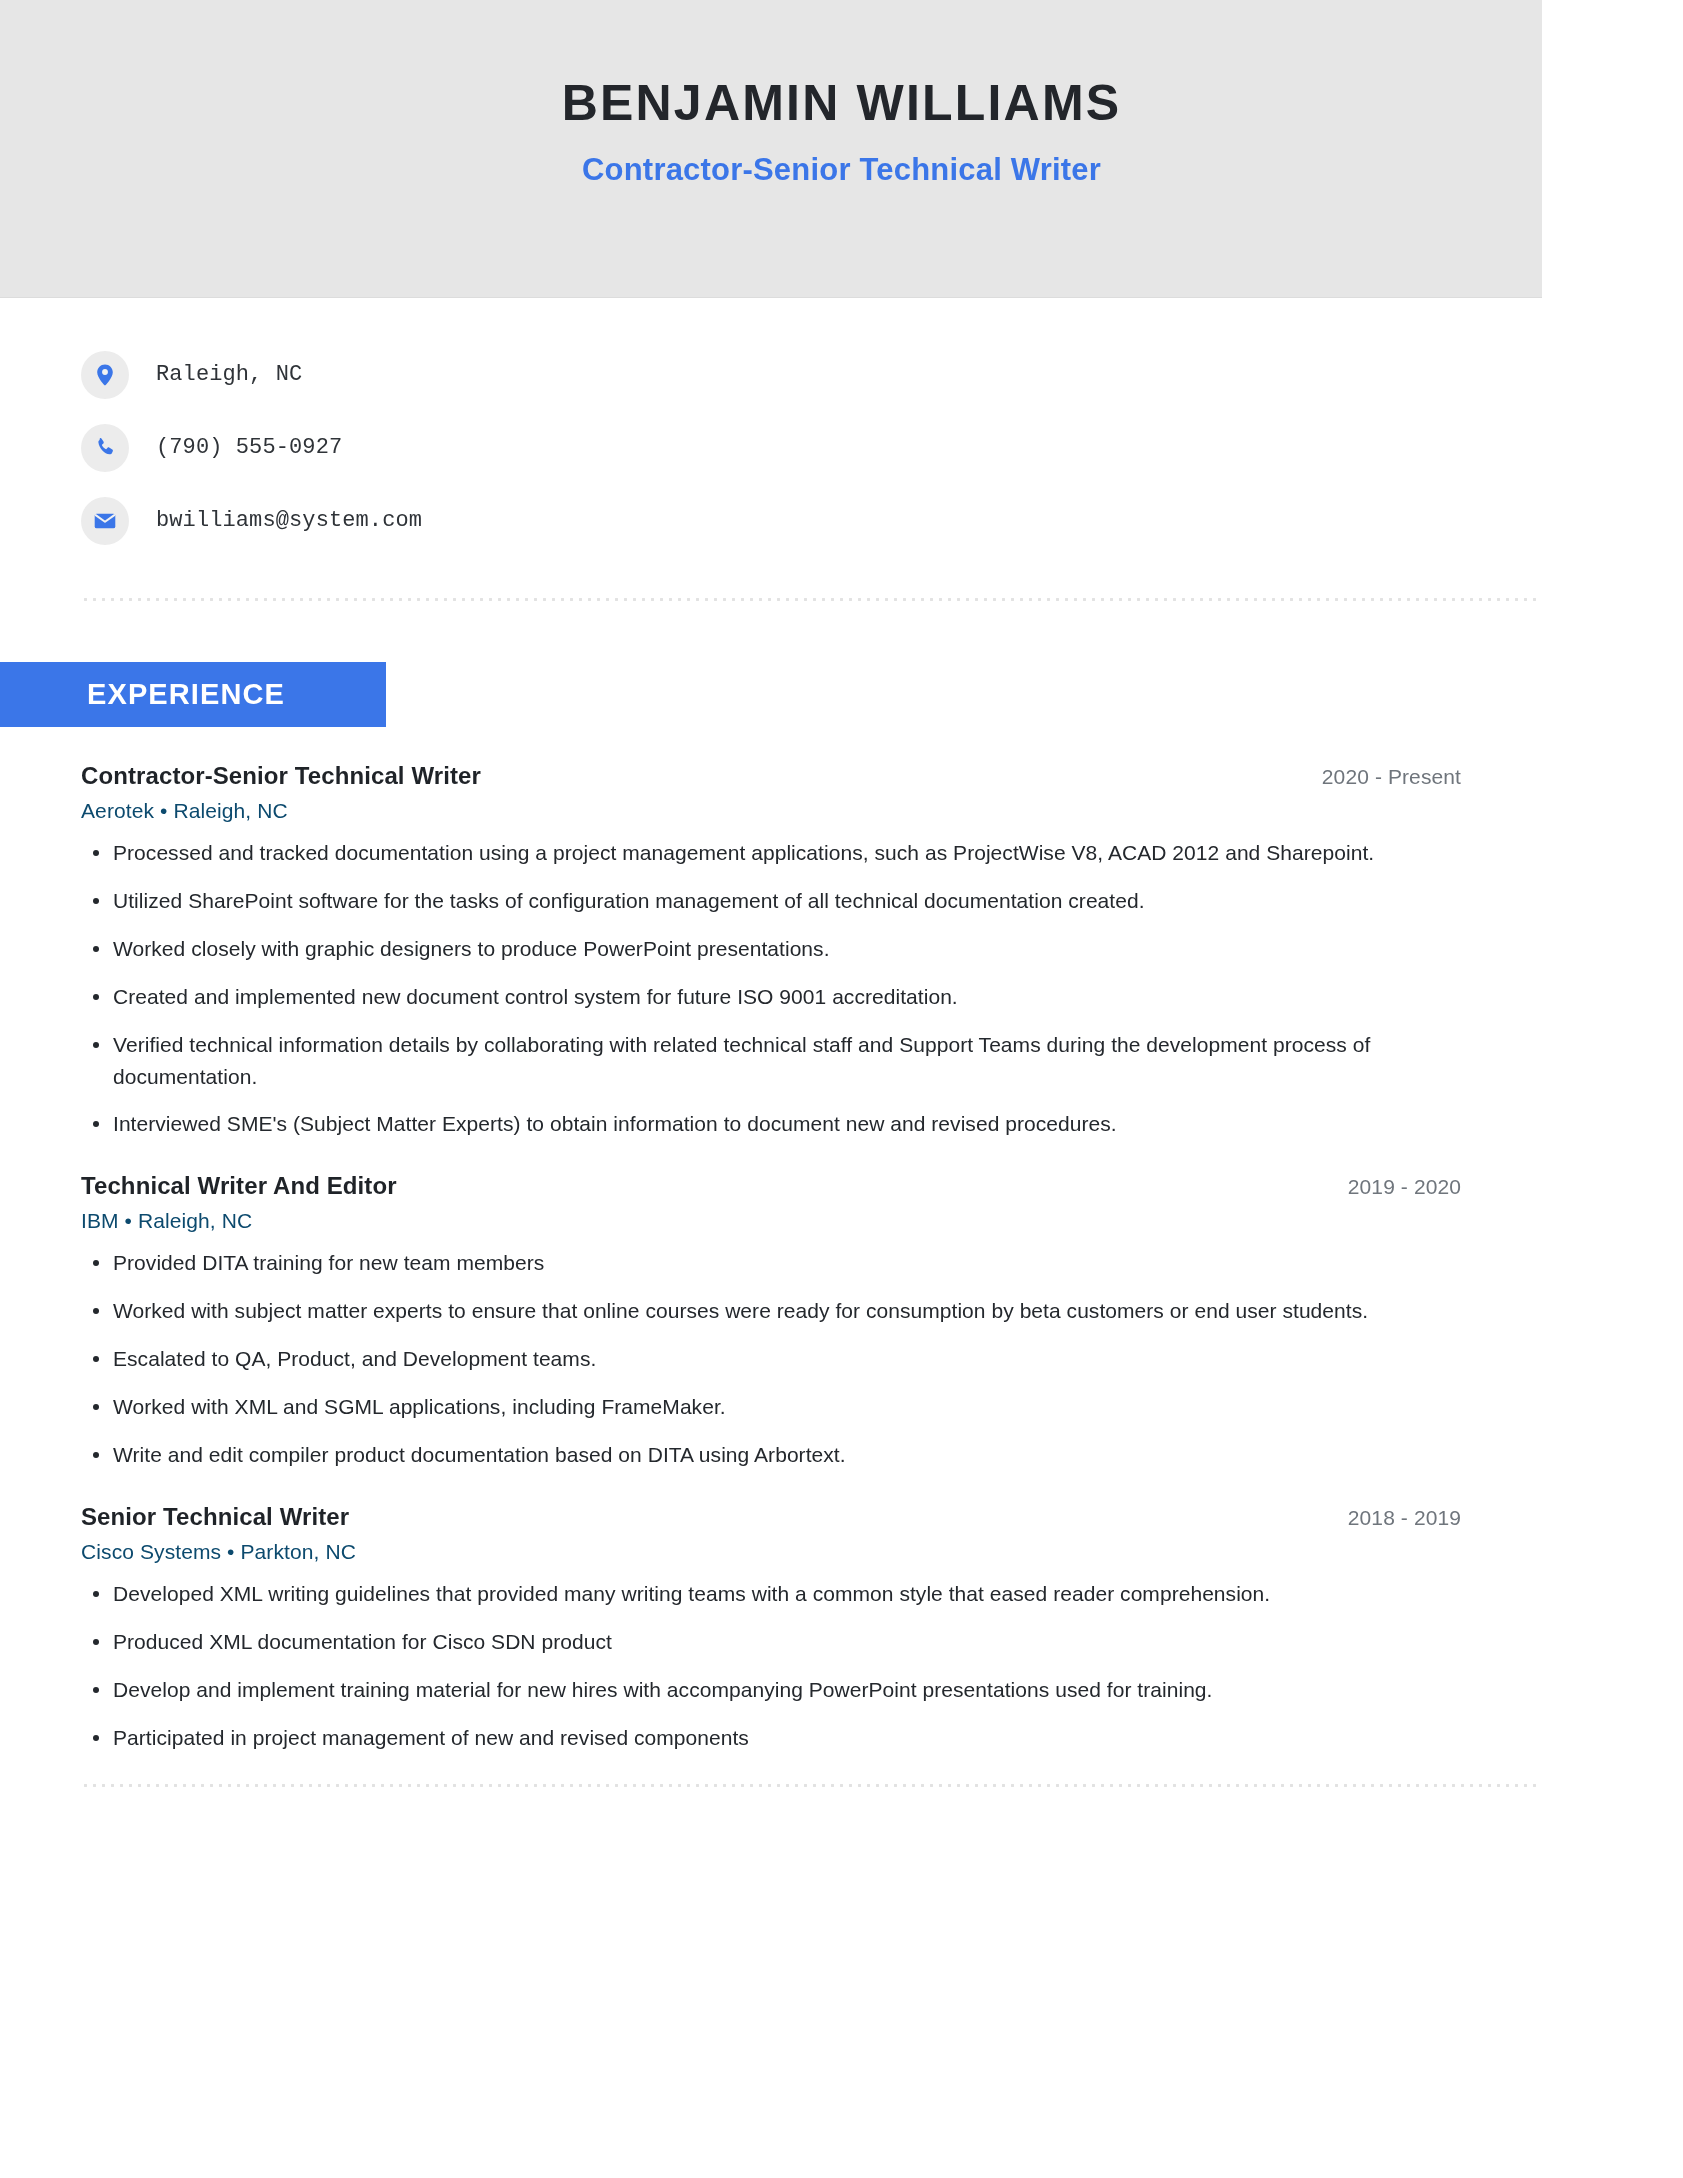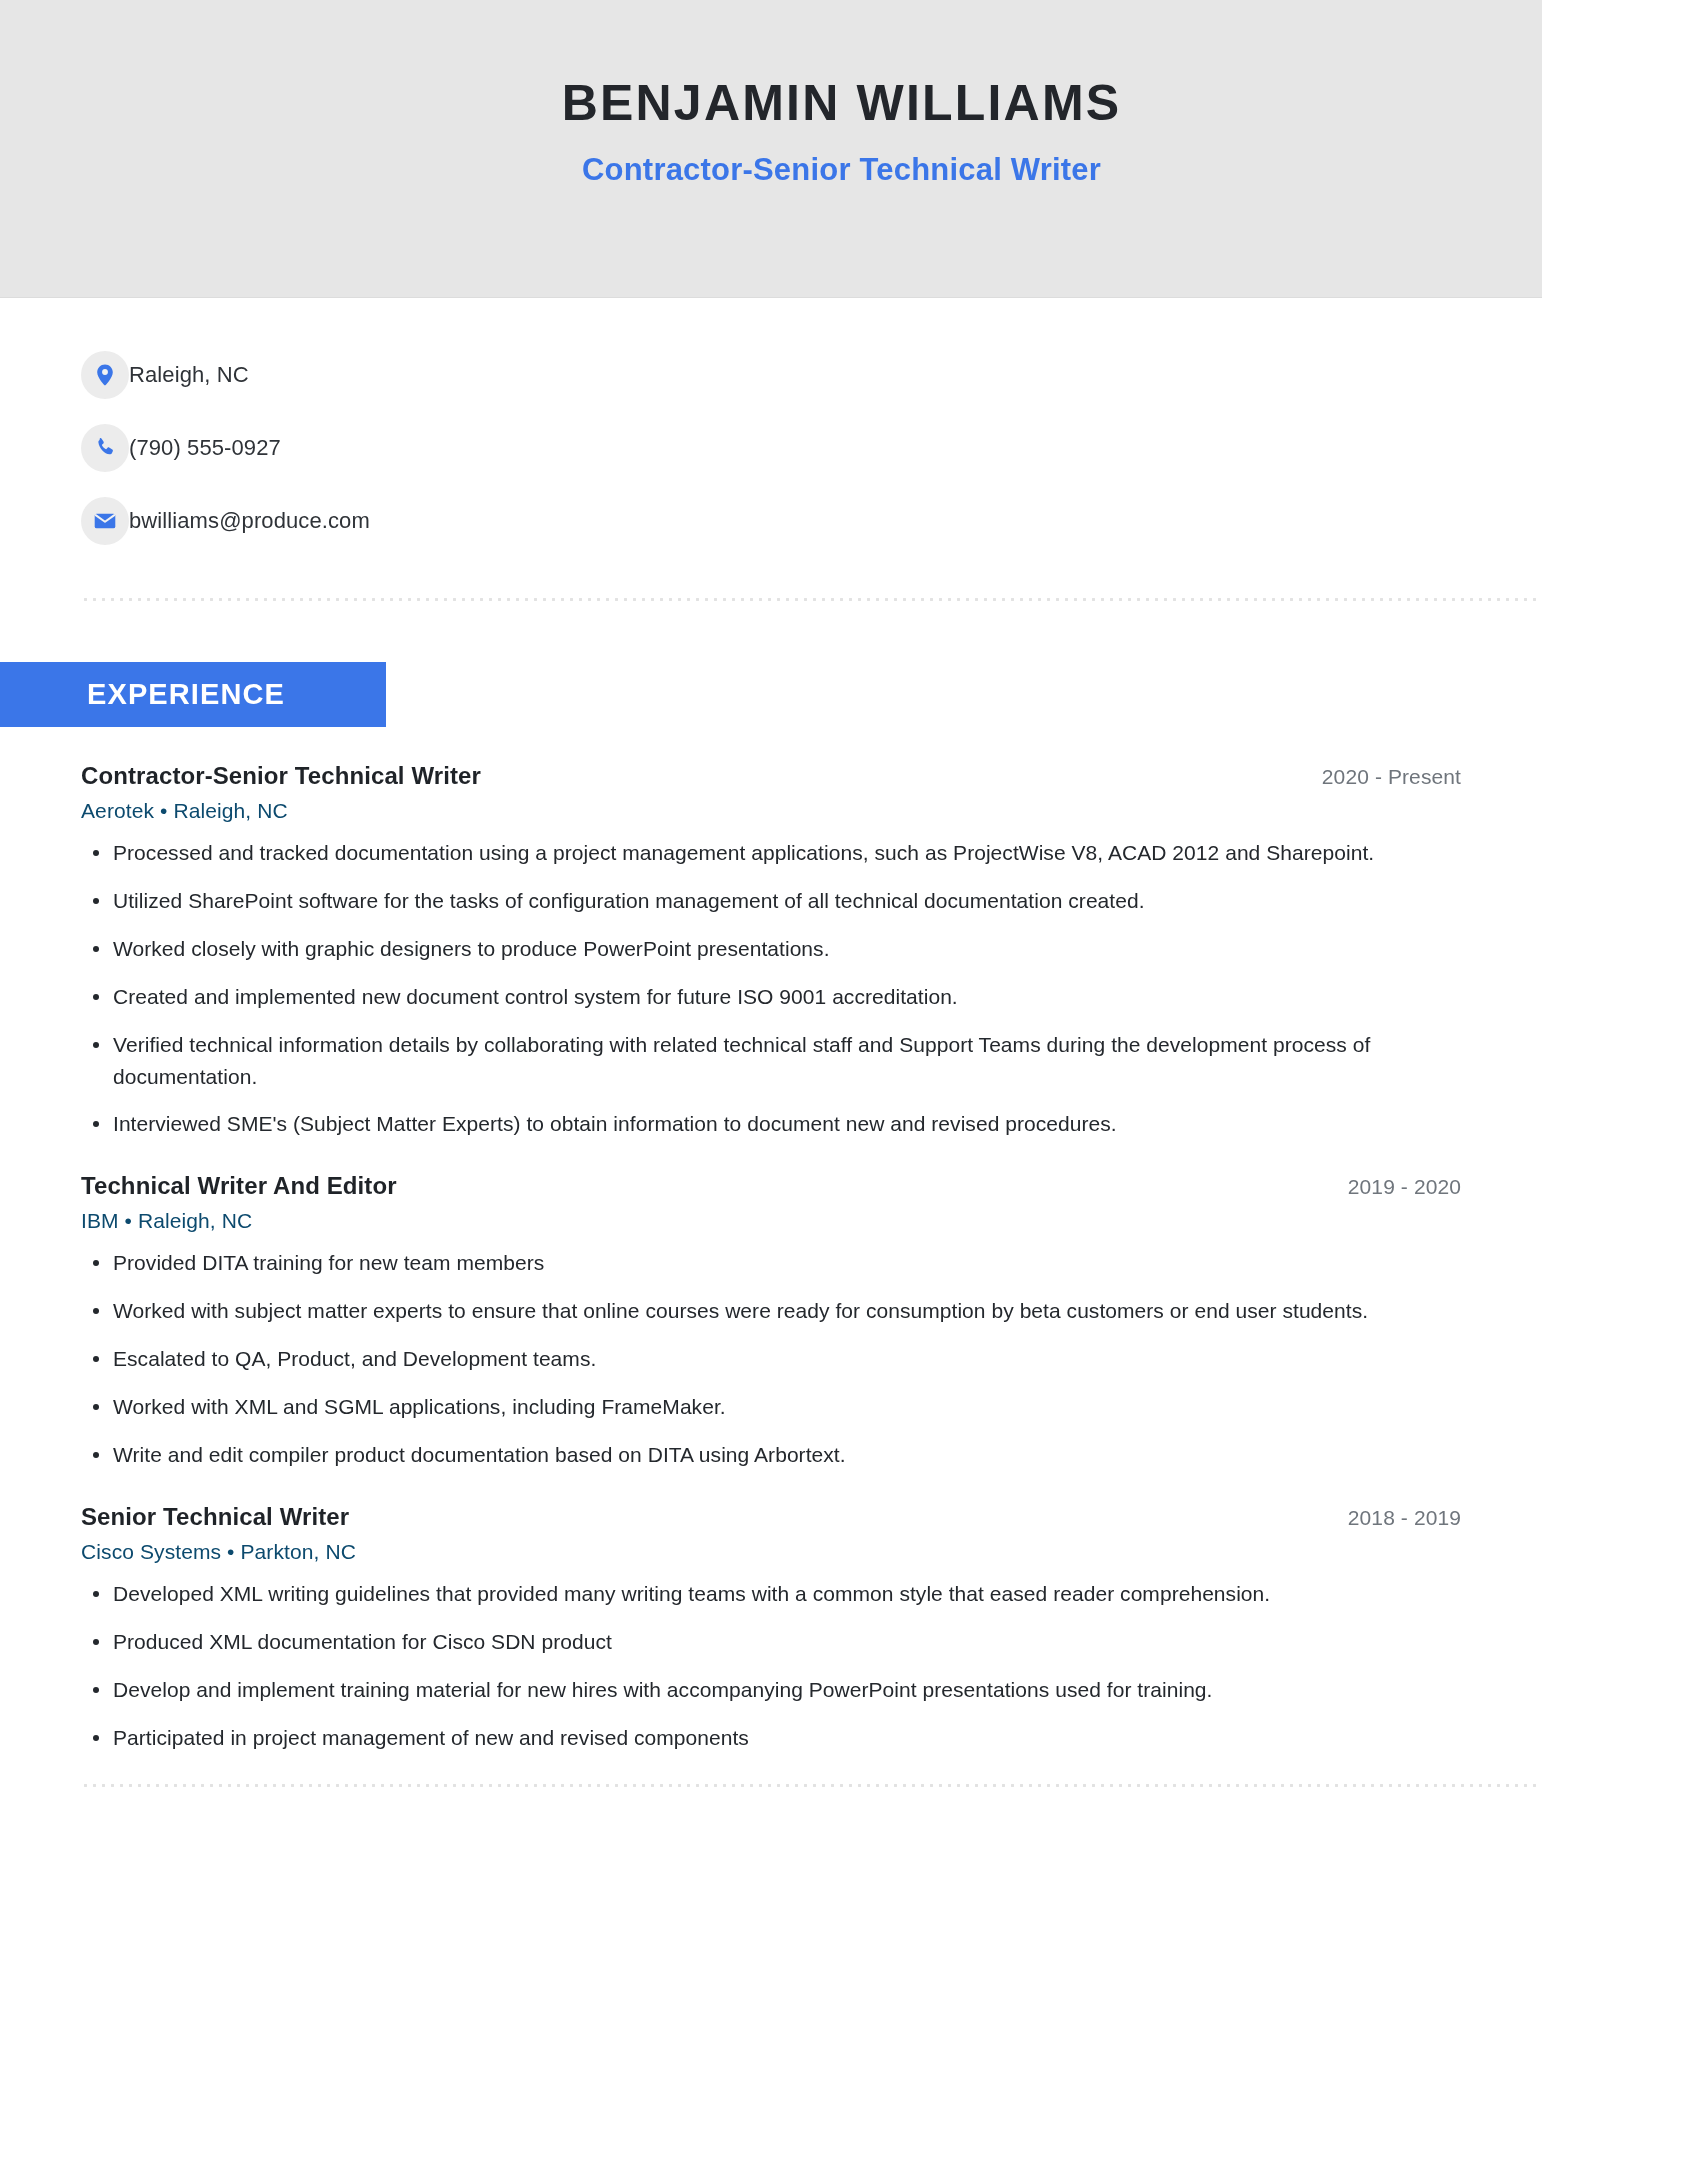--- a/index.html
+++ b/index.html
@@ -69,23 +69,25 @@
     background: #ececec;
     display: flex;
     align-items: center;
     justify-content: center;
     flex: 0 0 48px;
   }
 
   .contact-icon svg { display: block; }
 
   .contact-text {
+    margin-left: 27px;
     font-size: 22px;
     color: #2f3338;
     letter-spacing: 0.1px;
+    font-family: Liberation Mono, monospace;
   }
 
   
   .divider {
     margin: 0 0 0 81px;
     width: 1521px;
     height: 3px;
     background-image: radial-gradient(circle, #e2e2e2 1.4px, transparent 1.6px);
     background-size: 9px 3px;
     background-repeat: repeat-x;
@@ -208,21 +210,21 @@
       <span class="contact-text">(790) 555-0927</span>
     </div>
 
     <div class="contact-row">
       <span class="contact-icon">
         <svg width="26" height="26" viewBox="0 0 24 24" aria-hidden="true">
           <rect x="2.5" y="5.2" width="19" height="13.6" rx="1.8" fill="#3b76e8"></rect>
           <path d="M3.4 6.6l8.6 6.1 8.6-6.1" fill="none" stroke="#f2f2f2" stroke-width="1.9" stroke-linecap="round" stroke-linejoin="round"></path>
         </svg>
       </span>
-      <span class="contact-text">bwilliams@produce.com</span>
+      <span class="contact-text">bwilliams@system.com</span>
     </div>
 
   </div>
 
   <div class="divider divider-top"></div>
 
   <div class="section-banner">
     <span class="section-banner-label">EXPERIENCE</span>
   </div>
 

